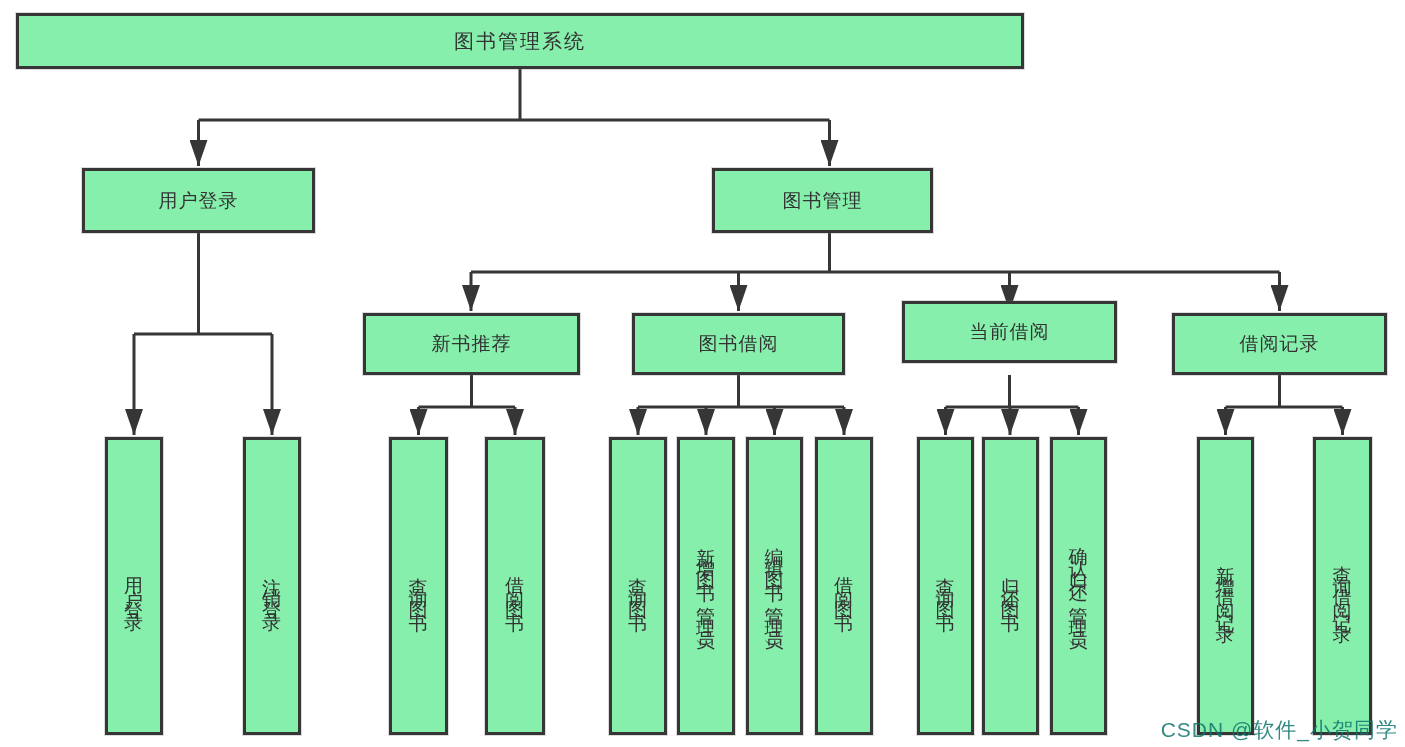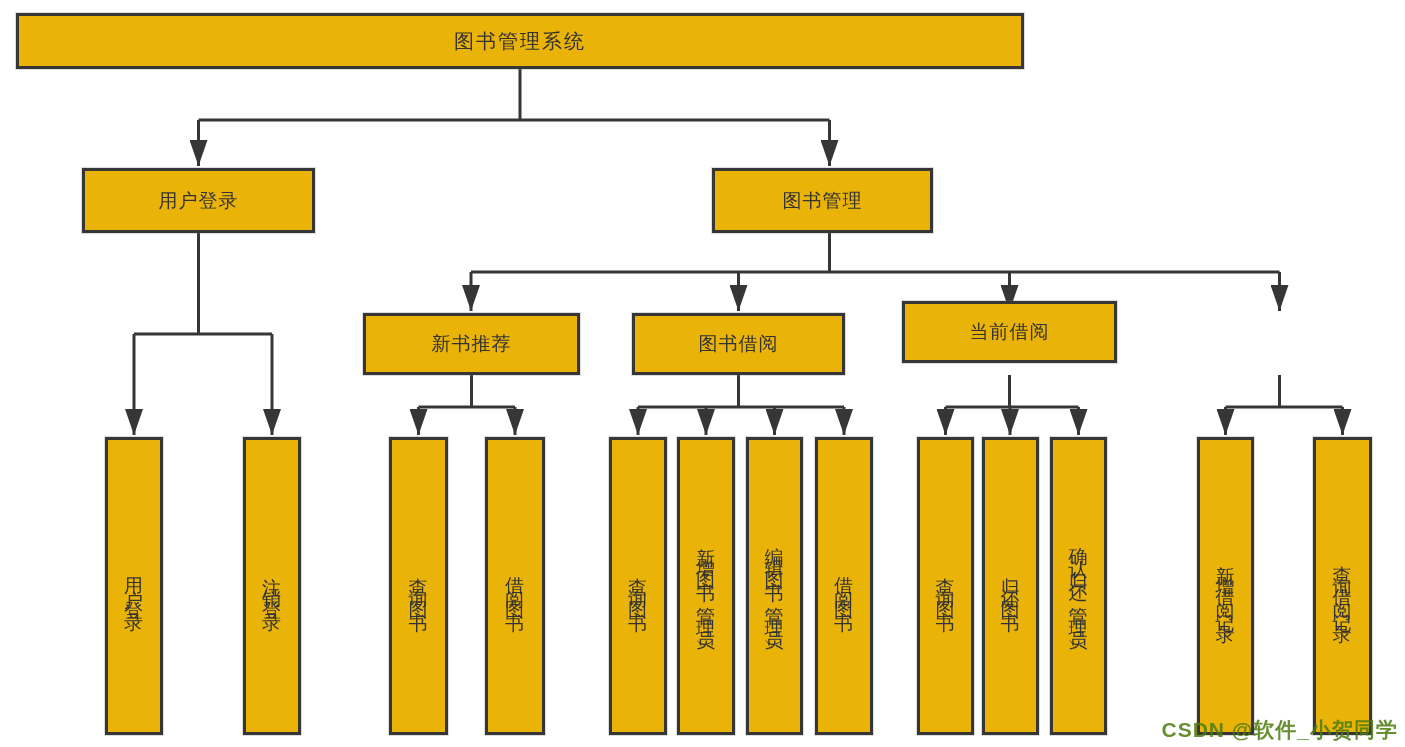--- a/index.html
+++ b/index.html
@@ -4,35 +4,34 @@
 <style>
   html,body{margin:0;padding:0;background:#ffffff;}
   .stage{
     position:relative;width:1405px;height:747px;background:#ffffff;
     font-family:"Liberation Sans","DejaVu Sans",sans-serif;color:#333333;
     overflow:hidden;
   }
   .wires{position:absolute;left:0;top:0;z-index:1;}
   .box{
     position:absolute;z-index:2;box-sizing:border-box;
-    background:#eab308;border:3px solid #363636;
+    background:#86efac;border:3px solid #363636;
     display:flex;align-items:center;justify-content:center;
     box-shadow:0 0 0 1px rgba(120,120,120,0.25);
   }
   .box .lbl{white-space:nowrap;font-size:19px;letter-spacing:1px;}
   .box.root .lbl{font-size:20px;letter-spacing:2px;}
   .box.v .lbl{
     writing-mode:vertical-rl;text-orientation:mixed;
     font-size:19px;letter-spacing:12px;line-height:1;
   }
   .watermark{
     position:absolute;right:7px;bottom:3px;z-index:5;
-    font-size:21px;color:#4d7c0f;opacity:0.85;white-space:nowrap;
+    font-size:21px;color:#0f766e;opacity:0.85;white-space:nowrap;
     letter-spacing:1px;
-    font-weight:bold;
   }
 </style>
 </head>
 <body>
 
 <div class="stage">
 
   <svg class="wires" width="1405" height="747" viewBox="0 0 1405 747">
     <defs>
       <marker id="ah" markerUnits="userSpaceOnUse" markerWidth="18" markerHeight="27" refX="9" refY="26" orient="0">
@@ -89,20 +88,23 @@
 
   <div class="box" style="left:363px;top:313px;width:217px;height:62px">
     <span class="lbl">新书推荐</span>
   </div>
   <div class="box" style="left:632px;top:313px;width:213px;height:62px">
     <span class="lbl">图书借阅</span>
   </div>
   <div class="box" style="left:902px;top:301px;width:215px;height:62px">
     <span class="lbl">当前借阅</span>
   </div>
+  <div class="box" style="left:1172px;top:313px;width:215px;height:62px">
+    <span class="lbl">借阅记录</span>
+  </div>
 
   <div class="box v" style="left:105px;top:437px;width:58px;height:298px">
     <span class="lbl">用户登录</span>
   </div>
   <div class="box v" style="left:243px;top:437px;width:58px;height:298px">
     <span class="lbl">注销登录</span>
   </div>
 
   <div class="box v" style="left:389px;top:437px;width:59px;height:298px">
     <span class="lbl">查询图书</span>

